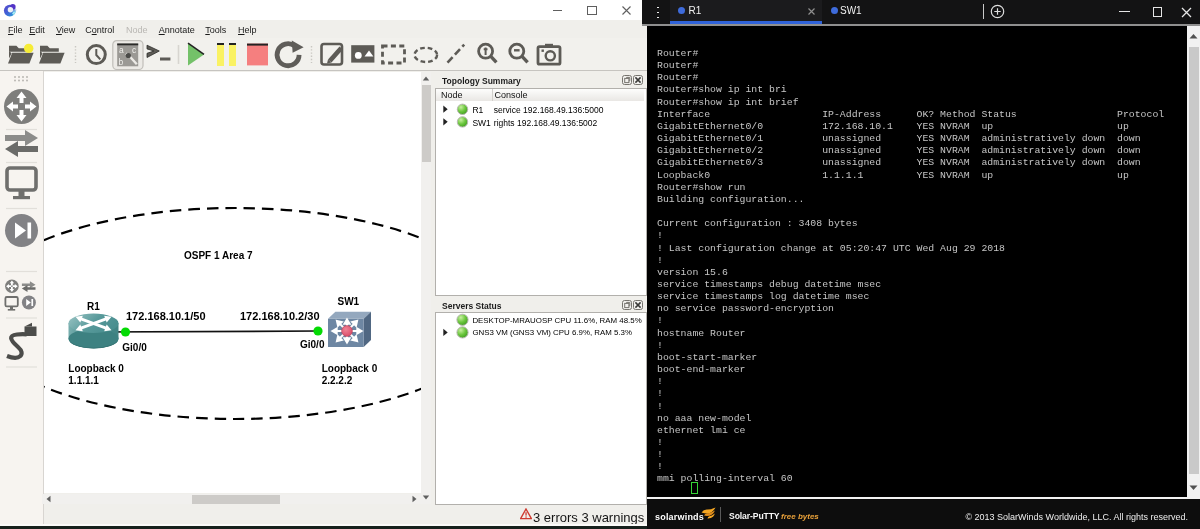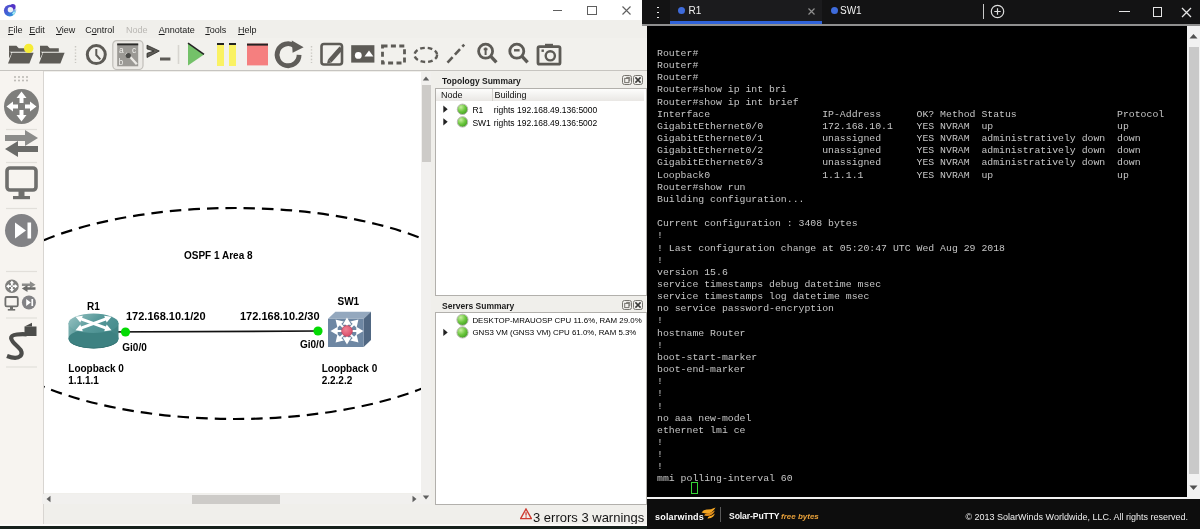--- a/index.html
+++ b/index.html
@@ -248,27 +248,27 @@
           <path d="M292.9 269.1 l1.1 -4.9 3.8 3.8 Z"></path>
           <path d="M313.1 248.9 l-1.1 4.9 -3.8 -3.8 Z"></path>
       </g>
       <circle cx="303" cy="259" r="5.4" fill="url(#redg)" stroke="#b93a54" stroke-width="0.6"></circle>
     </g>
     <circle cx="81.5" cy="260" r="4.6" fill="#04da04"></circle>
     <circle cx="274" cy="259" r="4.6" fill="#04da04"></circle>
   </svg>
   <div class="cvlab" style="left:87px;top:300.7px">R1</div>
   <div class="cvlab" style="left:337.5px;top:295.7px">SW1</div>
-  <div class="cvlab" style="left:126px;top:309.5px;font-size:11px">172.168.10.1/20</div>
+  <div class="cvlab" style="left:126px;top:309.5px;font-size:11px">172.168.10.1/50</div>
   <div class="cvlab" style="left:240px;top:309.5px;font-size:11px">172.168.10.2/30</div>
   <div class="cvlab" style="left:122.3px;top:342px">Gi0/0</div>
   <div class="cvlab" style="left:300px;top:338.5px">Gi0/0</div>
   <div class="cvlab" style="left:68.3px;top:362.8px;line-height:12.2px">Loopback 0<br>1.1.1.1</div>
   <div class="cvlab" style="left:321.7px;top:362.8px;line-height:12.2px">Loopback 0<br>2.2.2.2</div>
-  <div class="cvlab" style="left:184px;top:250.3px">OSPF 1 Area 8</div>
+  <div class="cvlab" style="left:184px;top:250.3px">OSPF 1 Area 7</div>
 
   <div class="abs sbtrack" style="left:421px;top:72px;width:10px;height:432px"></div>
   <div class="abs sbthumb" style="left:421.5px;top:85px;width:9px;height:77px"></div>
   <svg class="abs" style="left:421px;top:72px" width="10" height="432" viewBox="0 0 10 432">
     <path d="M5 4.5 l3.2 4 h-6.4 Z" fill="#5f5f5f"></path>
     <path d="M5 427.5 l3.2 -4 h-6.4 Z" fill="#5f5f5f"></path>
   </svg>
   <div class="abs sbtrack" style="left:42px;top:494px;width:379px;height:10px"></div>
   <div class="abs sbthumb" style="left:192px;top:494.5px;width:88px;height:9px"></div>
   <svg class="abs" style="left:42px;top:494px" width="379" height="10" viewBox="0 0 379 10">
@@ -281,57 +281,57 @@
     <rect x="0.5" y="0.5" width="9" height="9" rx="2" fill="#f2f1ee" stroke="#77756f" stroke-width="1"></rect>
     <rect x="2.7" y="3.4" width="4.2" height="4.2" fill="none" stroke="#77756f" stroke-width="1"></rect>
     <path d="M4.6 3.4 v-1 h3.2 v3.4 h-1" fill="none" stroke="#77756f" stroke-width="1"></path>
     <rect x="11.5" y="0.5" width="9" height="9" rx="2" fill="#f2f1ee" stroke="#77756f" stroke-width="1"></rect>
     <path d="M13.4 2.4 l5.2 5.2 m0 -5.2 l-5.2 5.2" stroke="#3a3a38" stroke-width="1.5"></path>
   </svg>
   <div class="abs" style="left:435px;top:88px;width:210px;height:206px;background:#fff;border:1px solid #b2b0ac"></div>
   <div class="abs" style="left:436px;top:89px;width:56px;height:11.5px;background:linear-gradient(#fdfdfc,#e9e7e4);border-right:1px solid #d2d0cc"></div>
   <div class="abs" style="left:492.6px;top:89px;width:151px;height:11.5px;background:linear-gradient(#fdfdfc,#e9e7e4)"></div>
   <div class="abs" style="left:441px;top:90.4px;font-size:9px;color:#111">Node</div>
-  <div class="abs" style="left:494.6px;top:90.4px;font-size:9px;color:#111">Building</div>
+  <div class="abs" style="left:494.6px;top:90.4px;font-size:9px;color:#111">Console</div>
   <svg class="abs" style="left:435px;top:101px" width="210" height="30" viewBox="0 0 210 30">
     <defs>
         <radialGradient id="grn" cx="0.35" cy="0.3" r="0.75">
       <stop offset="0" stop-color="#c8f0a0"></stop>
           <stop offset="0.55" stop-color="#6cc73e"></stop>
           <stop offset="1" stop-color="#3f9e20"></stop>
         </radialGradient>
       </defs>
     <path d="M8.3 4.6 l4.4 3.6 -4.4 3.6 Z" fill="#222"></path>
     <circle cx="27.5" cy="8.3" r="5.2" fill="url(#grn)" stroke="#b9b7b3" stroke-width="1"></circle>
     <path d="M8.3 17.2 l4.4 3.6 -4.4 3.6 Z" fill="#222"></path>
     <circle cx="27.5" cy="20.9" r="5.2" fill="url(#grn)" stroke="#b9b7b3" stroke-width="1"></circle>
   </svg>
   <div class="trow" style="left:472.4px;top:105px">R1</div>
-  <div class="trow" style="left:493.8px;top:105px">rights 192.168.49.136:5000</div>
+  <div class="trow" style="left:493.8px;top:105px">service 192.168.49.136:5000</div>
   <div class="trow" style="left:472.4px;top:117.6px">SW1</div>
   <div class="trow" style="left:493.8px;top:117.6px">rights 192.168.49.136:5002</div>
 
   <div class="abs" style="left:534px;top:296px;width:12px;height:2px;background:radial-gradient(circle 1px, #a8a6a2 40%, transparent 45%) 0 0/3px 2px"></div>
 
-  <div class="ptitle" style="left:442px;top:300.5px">Servers Summary</div>
+  <div class="ptitle" style="left:442px;top:300.5px">Servers Status</div>
   <svg class="abs" style="left:622px;top:300px" width="22" height="11" viewBox="0 0 22 11">
     <rect x="0.5" y="0.5" width="9" height="9" rx="2" fill="#f2f1ee" stroke="#77756f" stroke-width="1"></rect>
     <rect x="2.7" y="3.4" width="4.2" height="4.2" fill="none" stroke="#77756f" stroke-width="1"></rect>
     <path d="M4.6 3.4 v-1 h3.2 v3.4 h-1" fill="none" stroke="#77756f" stroke-width="1"></path>
     <rect x="11.5" y="0.5" width="9" height="9" rx="2" fill="#f2f1ee" stroke="#77756f" stroke-width="1"></rect>
     <path d="M13.4 2.4 l5.2 5.2 m0 -5.2 l-5.2 5.2" stroke="#3a3a38" stroke-width="1.5"></path>
   </svg>
   <div class="abs" style="left:435px;top:312px;width:210px;height:191px;background:#fff;border:1px solid #b2b0ac"></div>
   <svg class="abs" style="left:435px;top:313px" width="210" height="28" viewBox="0 0 210 28">
     <circle cx="27.5" cy="6.8" r="5.6" fill="url(#grn)" stroke="#b9b7b3" stroke-width="1"></circle>
     <path d="M8.3 15.8 l4.4 3.6 -4.4 3.6 Z" fill="#222"></path>
     <circle cx="27.5" cy="19.4" r="5.6" fill="url(#grn)" stroke="#b9b7b3" stroke-width="1"></circle>
   </svg>
-  <div class="trow" style="left:472.4px;top:315.5px;font-size:7.9px">DESKTOP-MRAUOSP CPU 11.6%, RAM 29.0%</div>
-  <div class="trow" style="left:472.4px;top:328.2px;font-size:7.9px">GNS3 VM (GNS3 VM) CPU 61.0%, RAM 5.3%</div>
+  <div class="trow" style="left:472.4px;top:315.5px;font-size:7.9px">DESKTOP-MRAUOSP CPU 11.6%, RAM 48.5%</div>
+  <div class="trow" style="left:472.4px;top:328.2px;font-size:7.9px">GNS3 VM (GNS3 VM) CPU 6.9%, RAM 5.3%</div>
 
   <svg class="abs" style="left:520px;top:508px" width="12" height="12" viewBox="0 0 12 12">
     <path d="M6 1 L11.4 10.6 L0.6 10.6 Z" fill="none" stroke="#cf3b30" stroke-width="1.4"></path>
     <rect x="5.4" y="4.2" width="1.3" height="3.4" fill="#cf3b30"></rect>
     <rect x="5.4" y="8.4" width="1.3" height="1.3" fill="#cf3b30"></rect>
   </svg>
   <div class="abs" style="left:533px;top:509.5px;font-size:13px;color:#141414">3 errors 3 warnings</div>
   <div class="abs" style="left:0;top:524.2px;width:647px;height:1.8px;background:#fbfaf8"></div>
 
   <div class="abs" id="ptitle"></div>

